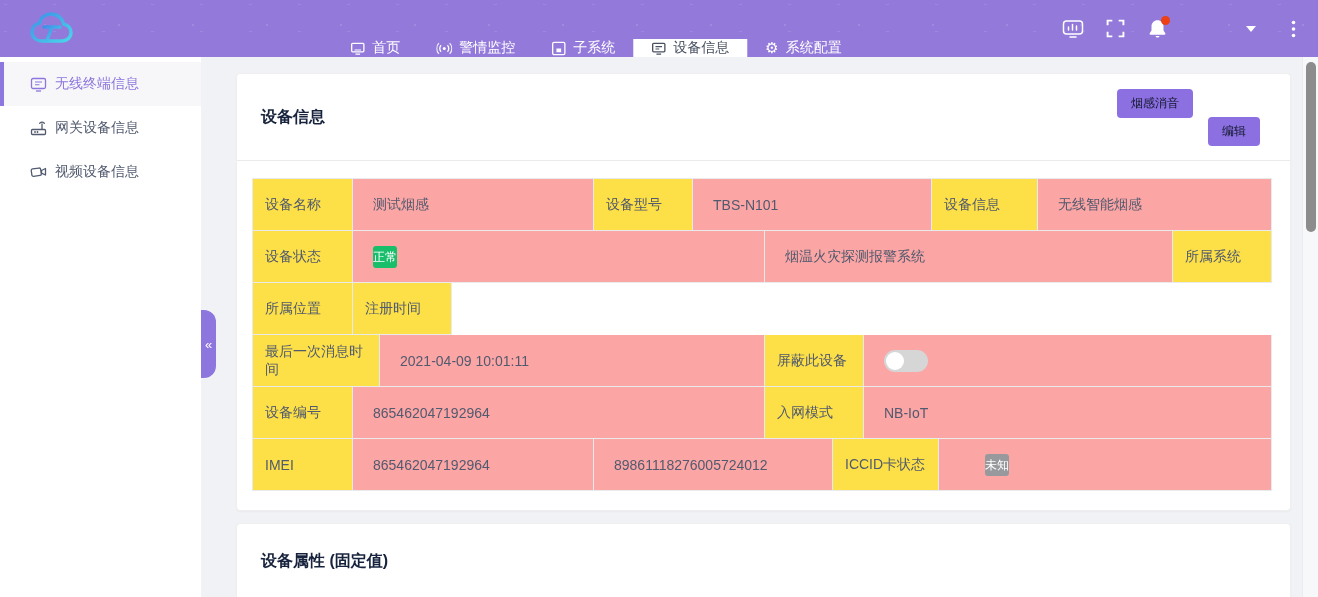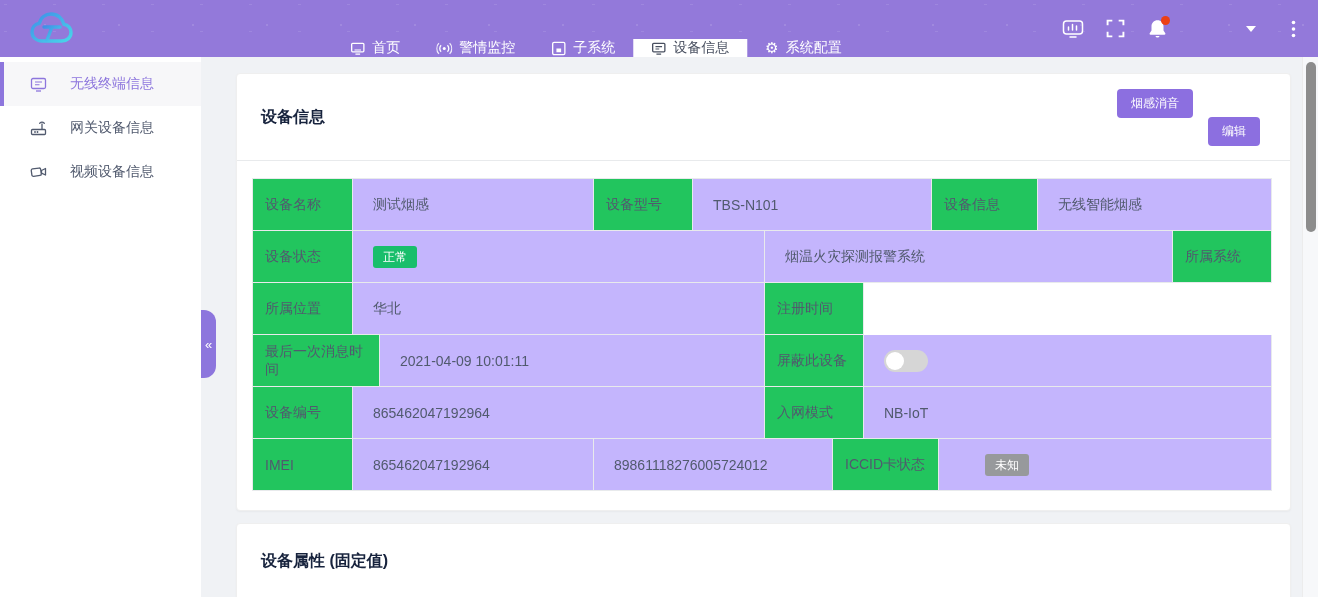--- a/index.html
+++ b/index.html
@@ -24,58 +24,58 @@
     margin-left:20px; position:relative; cursor:pointer; color:#fff; }
   .bell-dot { position:absolute; top:-2px; right:-2px; width:9px; height:9px; border-radius:50%;
     background:#ed4014; }
   .caret { width:0; height:0; border-left:5px solid transparent; border-right:5px solid transparent;
     border-top:6px solid #fff; }
   .tico.caret-wrap { margin-left:72px; }
 
   
   .sidebar { position:absolute; top:57px; left:0; width:201px; bottom:0; background:#fff;
     padding-top:5px; z-index:2; }
-  .side-item { height:44px; display:flex; align-items:center; gap:23px; padding-left:26px;
+  .side-item { height:44px; display:flex; align-items:center; gap:8px; padding-left:26px;
     font-size:14px; color:#515a6e; border-left:4px solid transparent; cursor:pointer; }
   .side-item.active { background:#f7f7f9; border-left-color:#8d76dd; color:#8d76dd; }
   .side-item .si { display:flex; align-items:center; }
   .collapse-handle { position:absolute; left:201px; top:310px; width:15px; height:68px;
     background:#8d76dd; border-radius:0 12px 12px 0; color:#fff; display:flex; align-items:center;
     justify-content:center; font-size:13px; cursor:pointer; z-index:3; }
 
   
   .main { position:absolute; top:57px; left:201px; right:16px; bottom:0; overflow:hidden; }
   .vscroll { position:absolute; top:57px; right:0; width:16px; bottom:0; background:#f7f8fa;
     border-left:1px solid #ececec; }
   .vthumb { position:absolute; top:5px; left:3px; width:10px; height:170px; background:#8c8c8c;
     border-radius:5px; cursor:pointer; }
 
   .card { background:#fff; border-radius:4px; border:1px solid #efefef;
     box-shadow:0 1px 2px rgba(0,0,0,.04); margin:16px 11px 0 35px; }
   .card-head { display:flex; align-items:center; justify-content:space-between;
     height:87px; padding:0 30px 0 24px; border-bottom:1px solid #e8eaec; }
   .card-title { font-size:16px; font-weight:bold; color:#17233d; }
   .head-btns { display:flex; }
-  .btn { background:#8c6fe0; color:#ffffff; border:none; border-radius:4px; height:29px;
+  .btn { background:#8c6fe0; color:#0f172a; border:none; border-radius:4px; height:29px;
     padding:0 14px; font-size:12px; cursor:pointer; font-family:inherit; }
   .btn + .btn { margin-left:15px;margin-top:28px; }
 
   
   .dtable { margin:17px 18px 19px 15px; border-top:1px solid #e8eaec; border-left:1px solid #e8eaec; }
   .trow { display:flex; }
   .tc { border-right:1px solid #e8eaec; border-bottom:1px solid #e8eaec; min-height:52px;
     display:flex; align-items:center; font-size:14px; color:#515a6e; }
-  .tl { background:#22c55e; padding-left:12px; padding-right:6px; }
-  .tv { background:#c4b5fd; padding-left:20px; padding-right:8px; }
+  .tl { background:#fde047; padding-left:12px; padding-right:6px; }
+  .tv { background:#fca5a5; padding-left:20px; padding-right:8px; }
   .w100{width:100px;} .w241{width:241px;} .w99{width:99px;} .w239{width:239px;}
   .w106{width:106px;} .w127{width:127px;} .w412{width:412px;} .w385{width:385px;}
   .grow{flex:1;}
 
   .badge { display:inline-block; font-size:12px; line-height:1; color:#fff; border-radius:3px;
-    padding:5px 10px; }
+    padding:5px 0; }
   .badge-green { background:#19be6b; }
   .badge-gray  { background:#97999c;margin-left:26px; }
 
   .switch { width:44px; height:22px; border-radius:11px; background:#d6d6d6; position:relative;
     cursor:pointer; }
   .switch::after { content:""; position:absolute; left:2px; top:2px; width:18px; height:18px;
     border-radius:50%; background:#fff; }
 
   .card2 { margin-top:12px; height:200px; }
   .card-head2 { display:flex; align-items:center; height:75px; padding:0 24px;
@@ -240,21 +240,20 @@
         <div class="tc tl w100">设备状态</div>
         <div class="tc tv w412">
           <span class="badge badge-green">正常</span>
         </div>
         <div class="tc tv grow">烟温火灾探测报警系统</div>
         <div class="tc tl w99">所属系统</div>
       </div>
 
       <div class="trow">
         <div class="tc tl w100">所属位置</div>
-        <div class="tc tv w412">华北</div>
         <div class="tc tl w99">注册时间</div>
       </div>
 
       <div class="trow">
         <div class="tc tl w127">最后一次消息时间</div>
         <div class="tc tv w385">2021-04-09 10:01:11</div>
         <div class="tc tl w99">屏蔽此设备</div>
         <div class="tc tv grow">
           <span class="switch"></span>
         </div>

